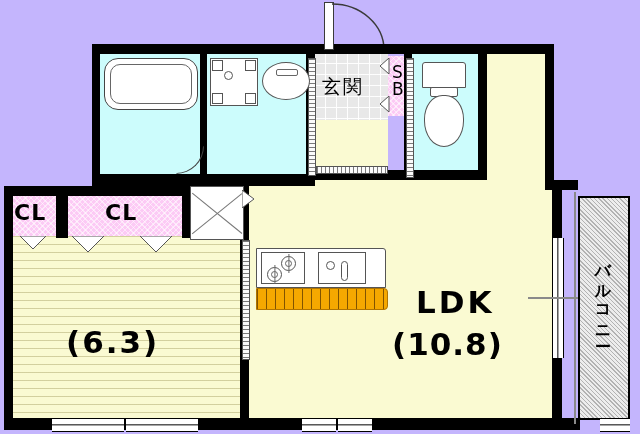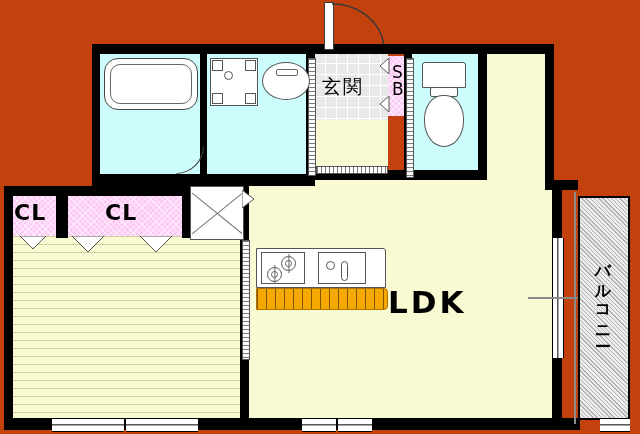--- a/index.html
+++ b/index.html
@@ -7,21 +7,21 @@
     padding: 0;
     background: #ffffff;
   }
   body {
     font-family: "Liberation Sans", sans-serif;
   }
   #floorplan {
     position: relative;
     width: 640px;
     height: 434px;
-    background: #c2410c;
+    background: #c4b5fd;
     overflow: hidden;
   }
   .abs { position: absolute; }
 
   
   .wall {
     position: absolute;
     background: #000000;
   }
   .room {
@@ -422,18 +422,20 @@
 
   <div class="label lbl-small" style="left:392px; top:64px; font-size:17px; line-height:17px; width:18px;">
     <span style="display:block; white-space:pre-line;">S
 B</span>
   </div>
 
   <div class="label lbl-cl" style="left:14px; top:200px;">CL</div>
 
   <div class="label lbl-cl" style="left:105px; top:200px;">CL</div>
 
-
-  <div class="label lbl-room" style="left:388px; top:284px; font-size:31px; letter-spacing:3px;">LDK</div>
+  <div class="label lbl-area" style="left:66px; top:324px; font-size:31px; letter-spacing:2px;">(6.3)</div>
+
+  <div class="label lbl-room" style="left:416px; top:284px; font-size:31px; letter-spacing:3px;">LDK</div>
+  <div class="label lbl-area" style="left:392px; top:326px; font-size:31px; letter-spacing:1px;">(10.8)</div>
 
   <div class="label lbl-vert" style="left:592px; top:252px;">バルコニー</div>
 
 </div>
 
 </body></html>

